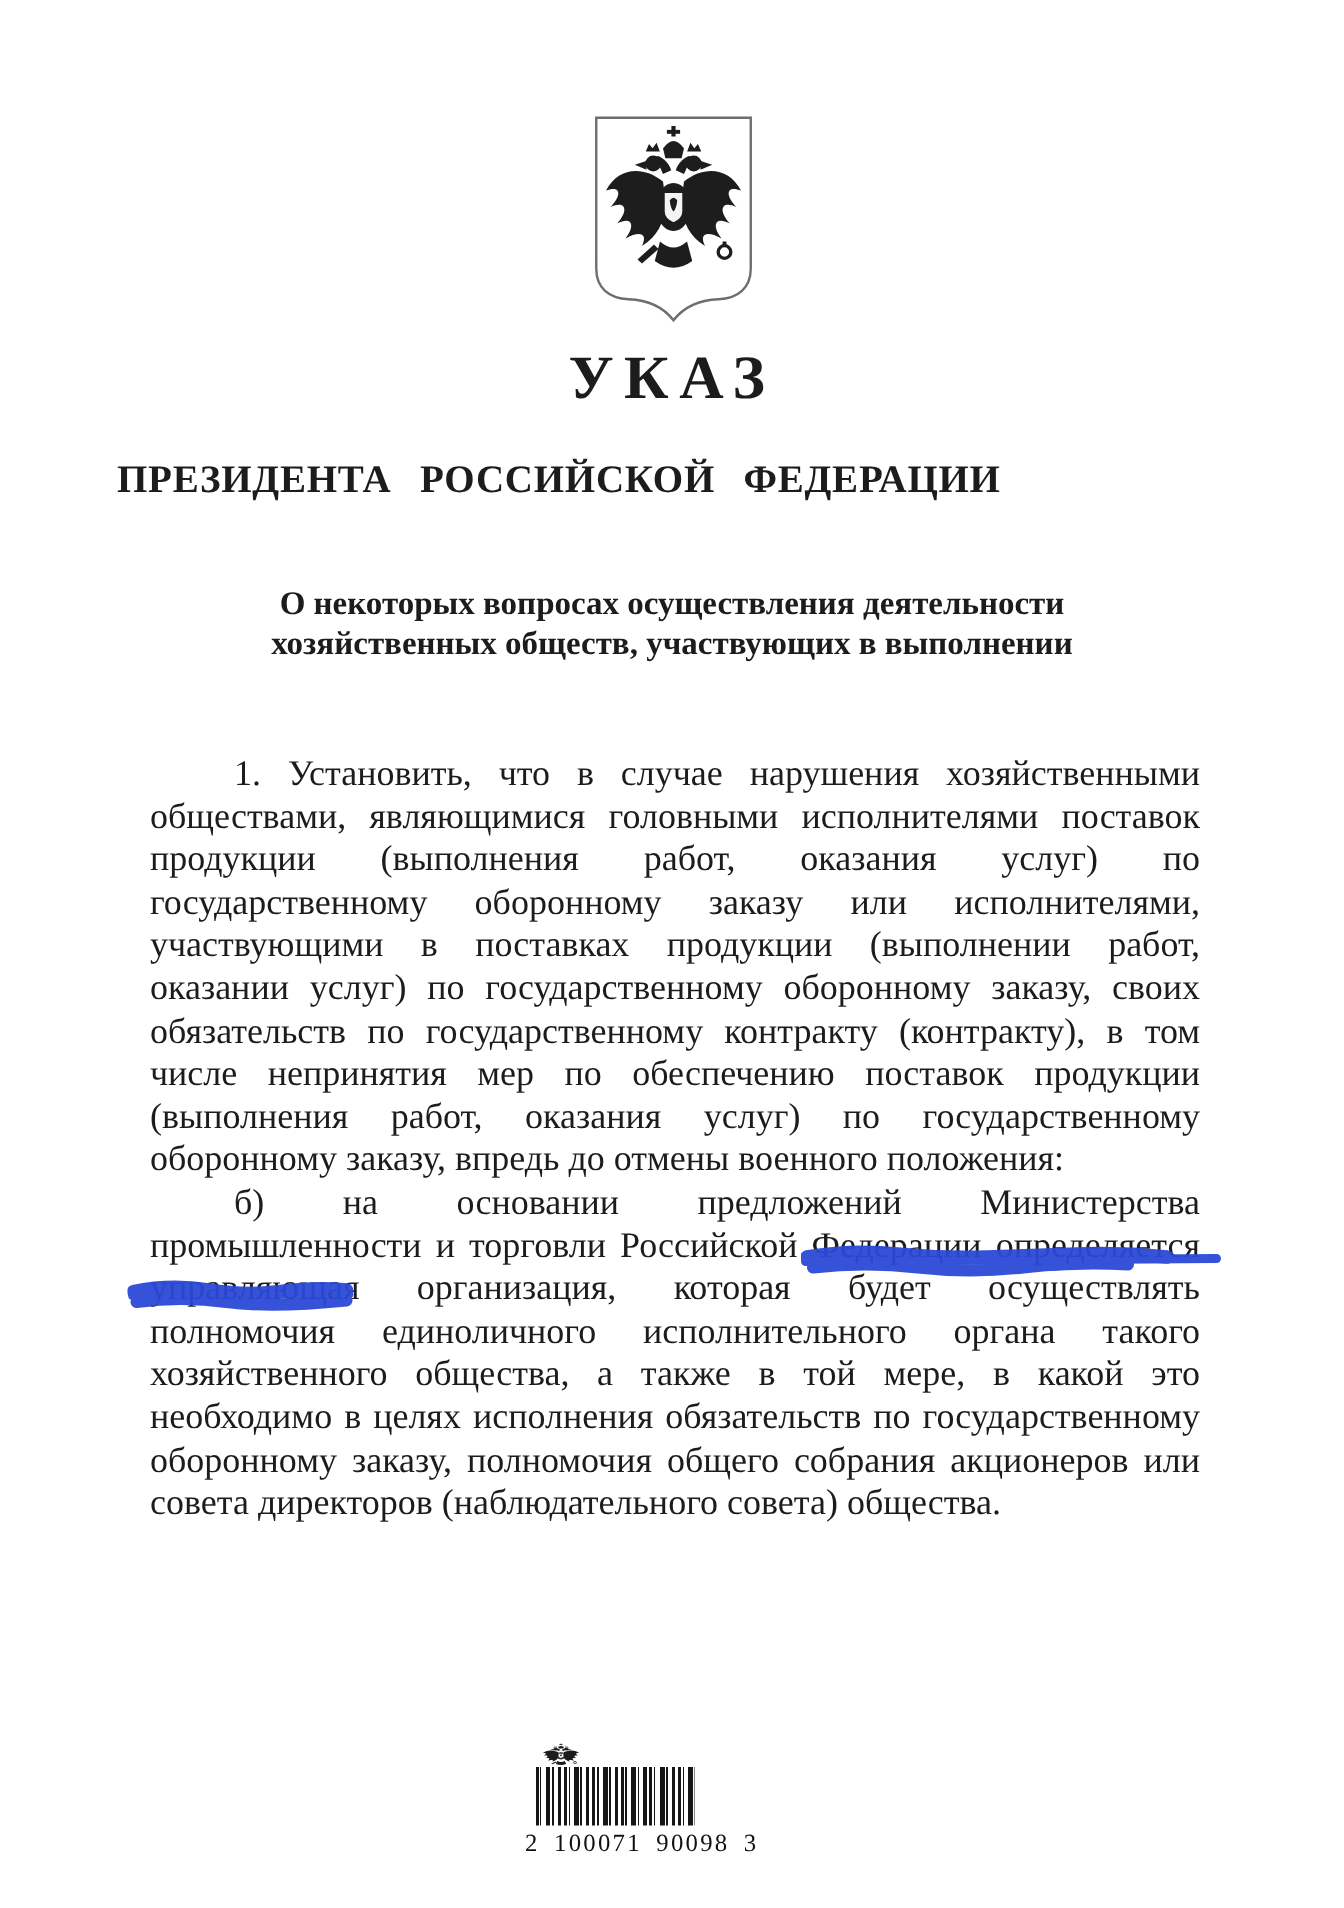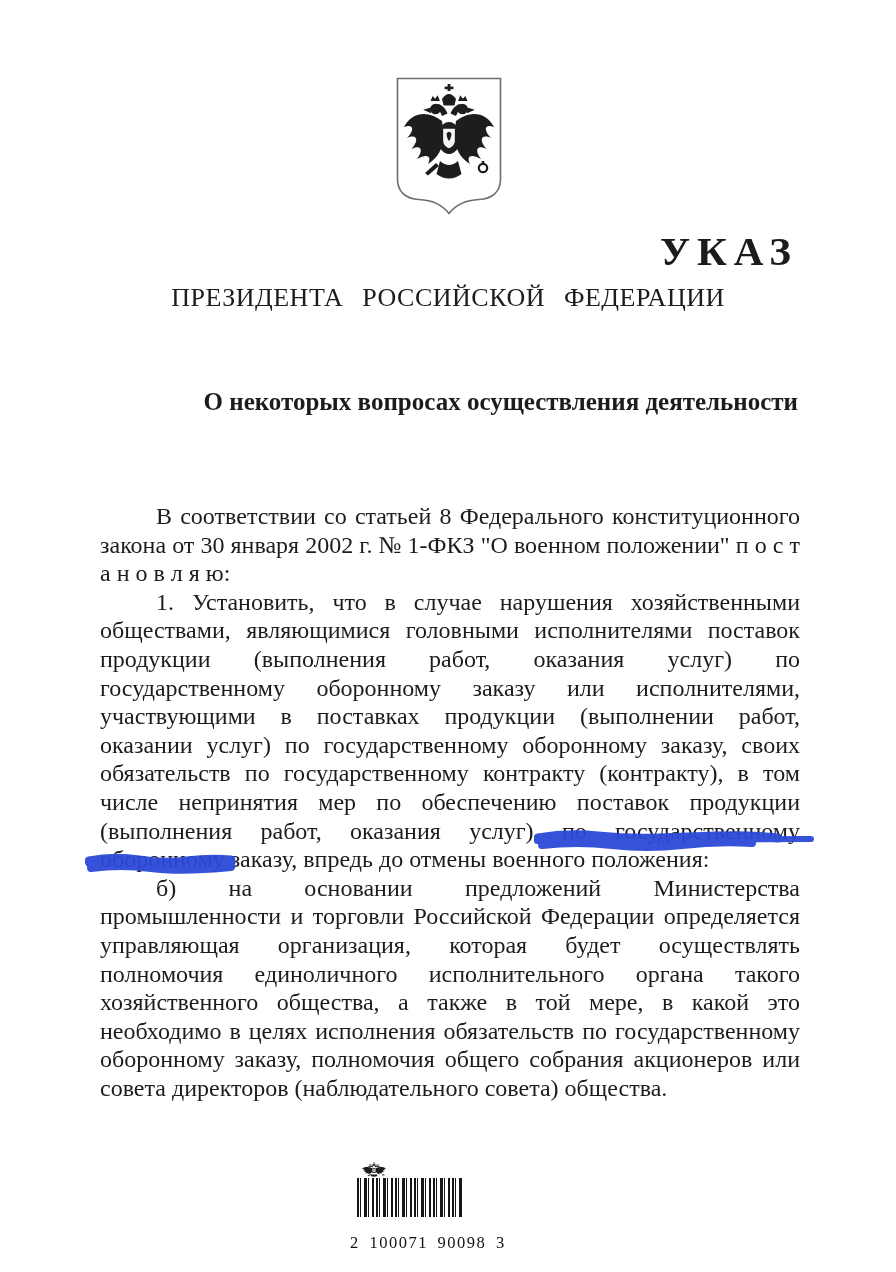--- a/index.html
+++ b/index.html
@@ -11,31 +11,31 @@
   }
   .page{position:relative;width:896px;height:1272px;background:#fff;overflow:hidden;}
 
   
   .emblem-box{position:absolute;left:390px;top:75px;width:118px;height:141px;}
   .emblem-box svg{display:block;}
 
   
   .doc-title{
     position:absolute;left:98px;top:231px;width:700px;
-    text-align:right;font-size:41px;font-weight:bold;
+    text-align:center;font-size:41px;font-weight:bold;
     letter-spacing:7px;line-height:1;
   }
   .doc-subtitle{
-    position:absolute;left:78px;top:284px;width:740px;
-    text-align:center;font-size:26px;font-weight:normal;
+    position:absolute;left:78px;top:306px;width:740px;
+    text-align:left;font-size:26px;font-weight:bold;
     letter-spacing:0.5px;word-spacing:12px;line-height:1.1;
   }
   .doc-subject{
     position:absolute;left:98px;top:388px;width:700px;
-    text-align:right;font-size:25px;font-weight:bold;line-height:27px;
+    text-align:center;font-size:22px;font-weight:bold;line-height:27px;
   }
 
   
   .doc-body{
     position:absolute;left:100px;top:502px;width:700px;
     font-size:24px;line-height:28.6px;text-align:justify;
   }
   .doc-body p{margin:0;text-indent:56px;}
 
   
@@ -49,21 +49,21 @@
   .barcode-bars{
     margin-top:1px;width:106px;height:39px;margin-left:7px;
     background:repeating-linear-gradient(90deg,
       #161616 0 2px,#fff 2px 3px,
       #161616 3px 4px,#fff 4px 7px,
       #161616 7px 10px,#fff 10px 11px,
       #161616 11px 12px,#fff 12px 15px,
       #161616 15px 17px,#fff 17px 19px);
   }
   .barcode-digits{
-    margin-top:16px;width:120px;text-align:center;
+    margin-top:2px;width:120px;text-align:center;
     font-size:16.5px;letter-spacing:1.5px;word-spacing:4px;color:#111;
     white-space:nowrap;
   }
 </style>
 </head>
 <body>
 
 <div class="page">
 
   <div class="emblem-box">
@@ -97,24 +97,24 @@
         <path d="M56.5,58.5 q2.5,-3.5 5,0 q-0.5,5.5 -2.5,7.5 q-2,-2 -2.5,-7.5 z"></path>
       </g>
     </svg>
   </div>
 
   <div class="doc-title">УКАЗ</div>
   <div class="doc-subtitle">ПРЕЗИДЕНТА РОССИЙСКОЙ ФЕДЕРАЦИИ</div>
 
   <div class="doc-subject">
     <div>О некоторых вопросах осуществления деятельности</div>
+    <div>хозяйственных обществ, участвующих в выполнении</div>
   </div>
 
   <div class="doc-body">
-    <p>В соответствии со статьей 8 Федерального конституционного закона от 30 января 2002 г. № 1-ФКЗ "О военном положении" п о с т а н о в л я ю:</p>
     <p>1. Установить, что в случае нарушения хозяйственными обществами, являющимися головными исполнителями поставок продукции (выполнения работ, оказания услуг) по государственному оборонному заказу или исполнителями, участвующими в поставках продукции (выполнении работ, оказании услуг) по государственному оборонному заказу, своих обязательств по государственному контракту (контракту), в том числе непринятия мер по обеспечению поставок продукции (выполнения работ, оказания услуг) по государственному оборонному заказу, впредь до отмены военного положения:</p>
     <p>б) на основании предложений Министерства промышленности и торговли Российской Федерации определяется управляющая организация, которая будет осуществлять полномочия единоличного исполнительного органа такого хозяйственного общества, а также в той мере, в какой это необходимо в целях исполнения обязательств по государственному оборонному заказу, полномочия общего собрания акционеров или совета директоров (наблюдательного совета) общества.</p>
   </div>
 
   <svg class="scribble scribble-right" viewBox="0 0 280 26" xmlns="http://www.w3.org/2000/svg">
     <g fill="none" stroke-linecap="round" opacity="0.95" stroke="#2b49d6">
       <path d="M4,9 q30,-5 60,-2 t60,2 t60,-2 t60,2" stroke-width="9"></path>
       <path d="M8,16 q35,-4 70,0 t70,0 t70,-2" stroke-width="8"></path>
       <path d="M3,12 L277,10" stroke-width="6"></path>
     </g>

